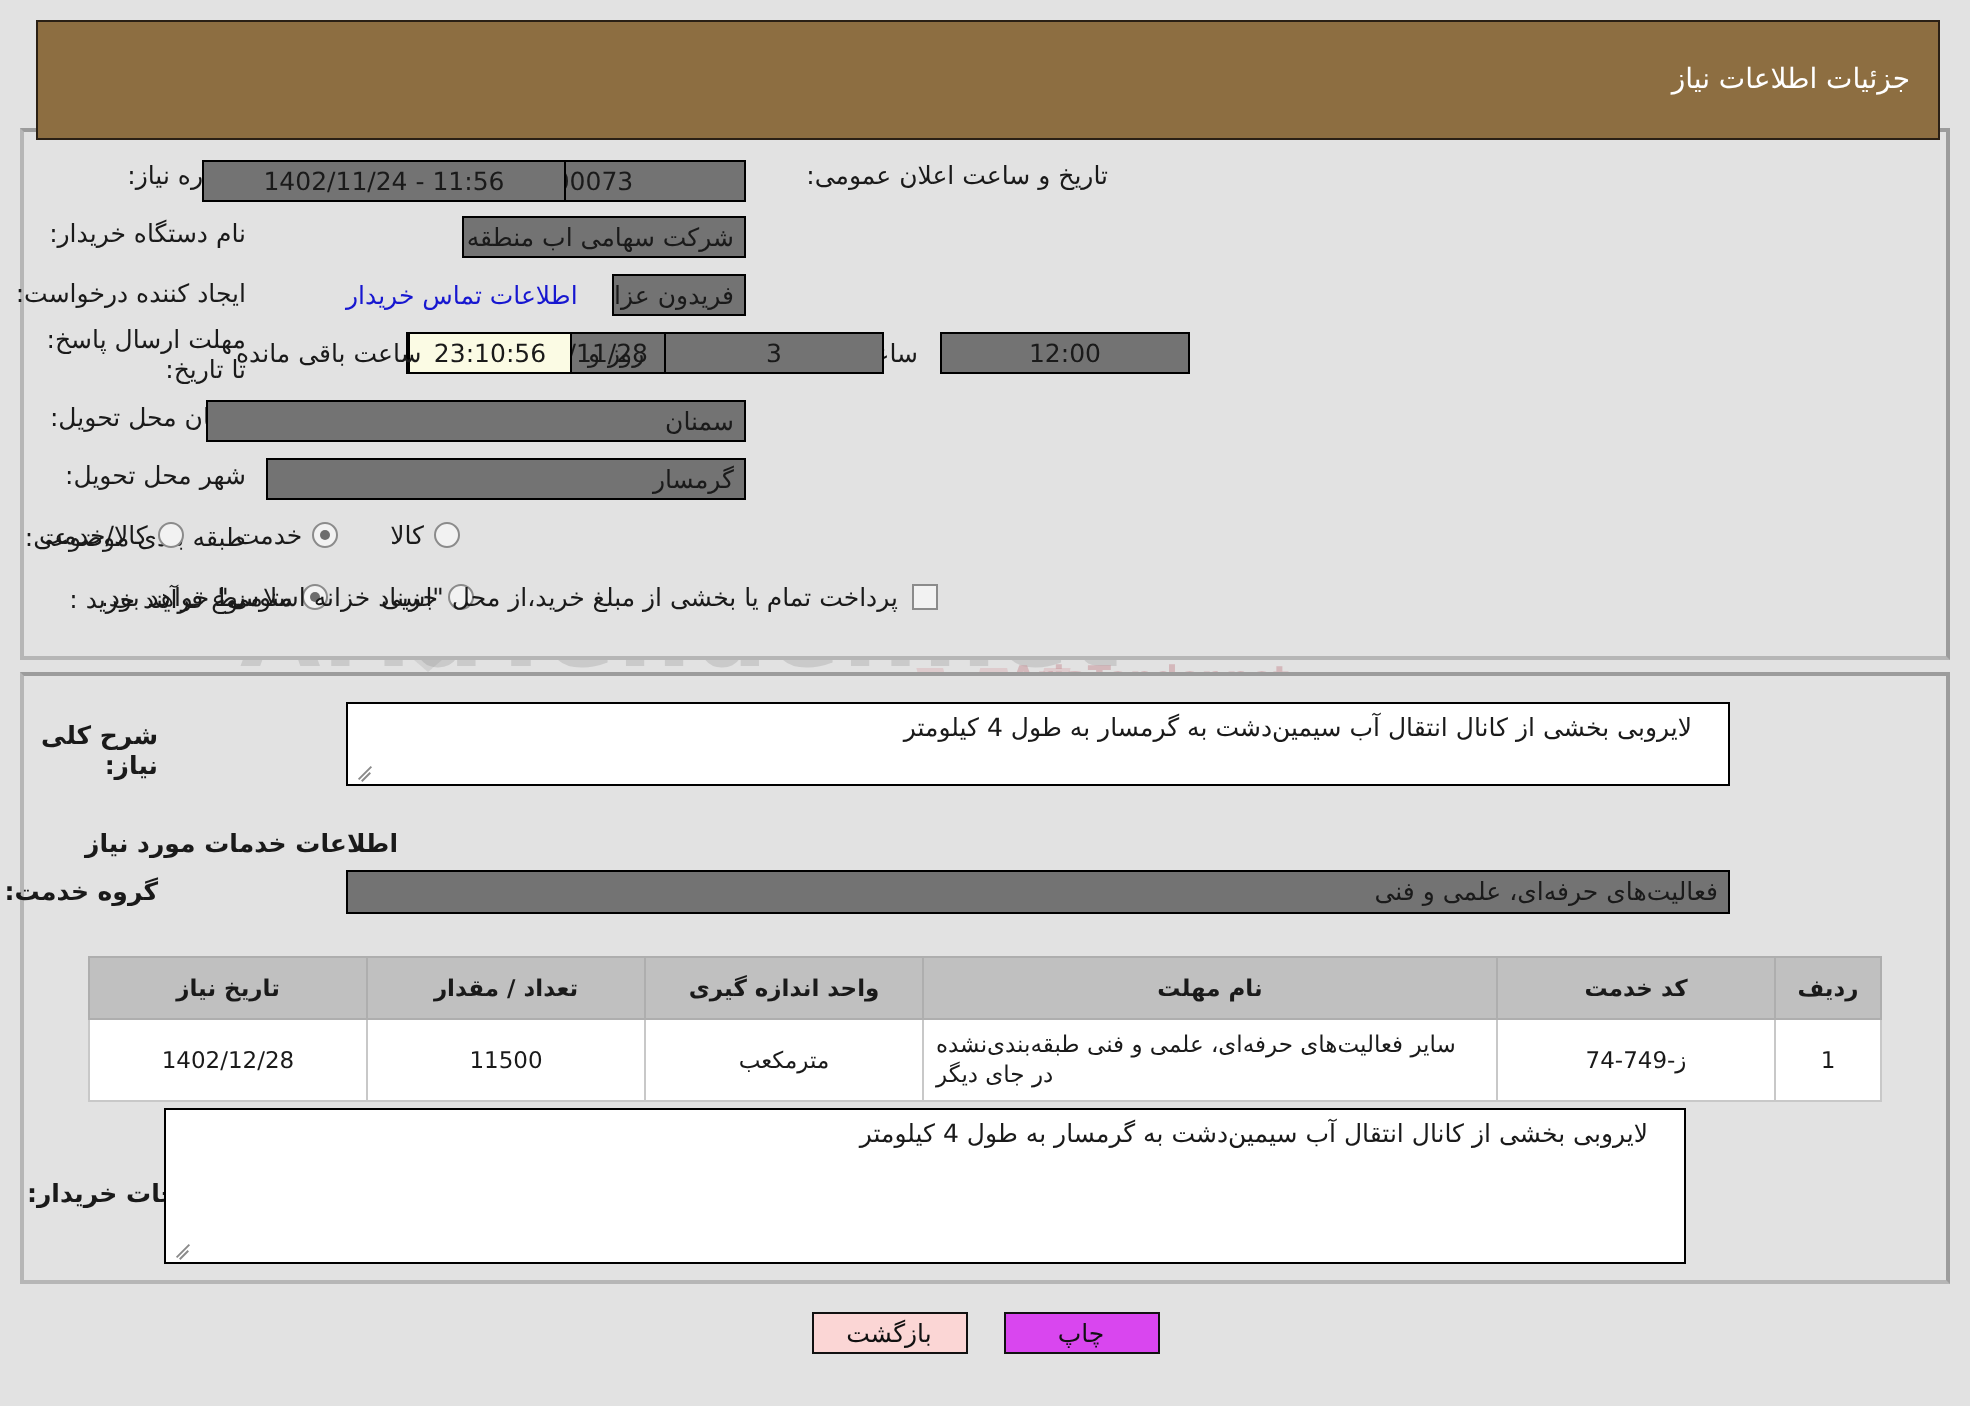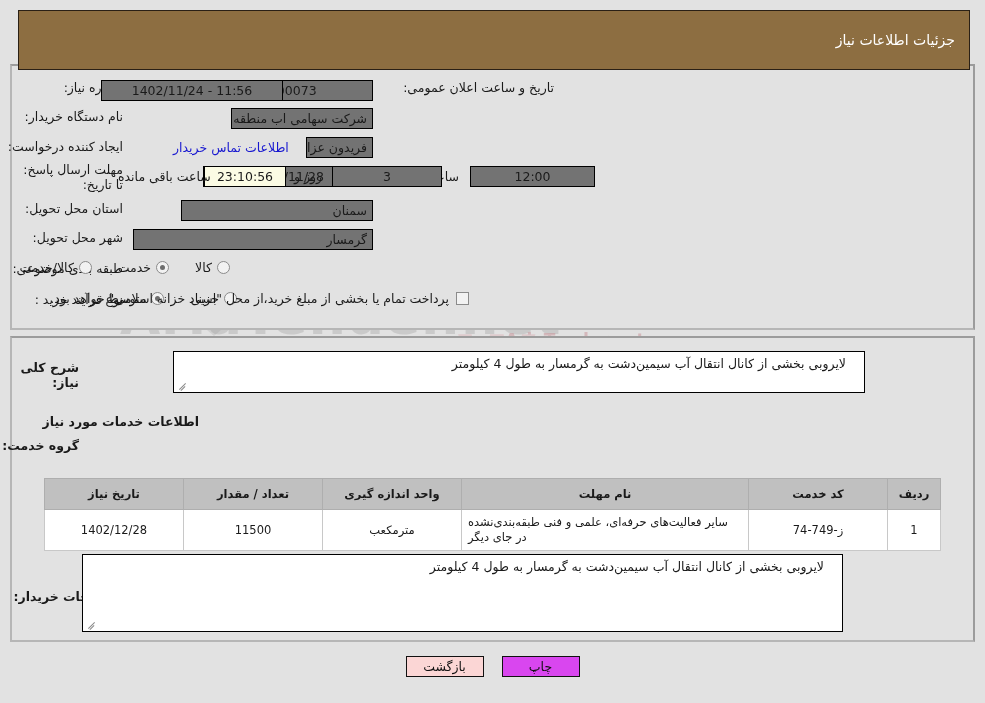--- a/index.html
+++ b/index.html
@@ -334,21 +334,21 @@
   <div class="box" style="position:absolute; right:598px; top:166px; width:0; z-index:-1;"></div>
 
   <div class="box" style="position:absolute; left:332px; top:166px; width:110px; z-index:3;">3</div>
   <span class="lbl" style="position:absolute; left:294px; top:169px; z-index:3;">روز و</span>
   <div class="box timer" style="position:absolute; left:204px; top:166px; width:82px; z-index:3;">23:10:56</div>
   <span class="lbl" style="position:absolute; left:118px; top:169px; z-index:3;">ساعت باقی مانده</span>
 
   <div class="row" style="right:862px; top:201px;">
     <span class="lbl">استان محل تحویل:</span>
   </div>
-  <div class="box right" style="position:absolute; right:612px; top:200px; width:192px; z-index:3;">سمنان</div>
+  <div class="box right" style="position:absolute; right:612px; top:200px; width:270px; z-index:3;">سمنان</div>
 
   <div class="row" style="right:862px; top:230px;">
     <span class="lbl">شهر محل تحویل:</span>
   </div>
   <div class="box right" style="position:absolute; right:612px; top:229px; width:240px; z-index:3;">گرمسار</div>
 
   <div class="row" style="right:862px; top:261px;">
     <span class="lbl">طبقه بندی موضوعی:</span>
   </div>
   <div class="row" style="right:755px; top:260px; gap:26px;">
@@ -388,20 +388,21 @@
 
   <span class="sec-head" style="right:906px; top:360px;">شرح کلی نیاز:</span>
   <div class="ta" style="position:absolute; left:173px; right:120px; top:351px; height:42px; z-index:3;">
     <span>لایروبی بخشی از کانال انتقال آب سیمین‌دشت به گرمسار به طول 4 کیلومتر</span>
     <span class="grip"></span>
   </div>
 
   <span class="sec-head" style="right:786px; top:414px;">اطلاعات خدمات مورد نیاز</span>
 
   <span class="sec-head" style="right:906px; top:438px;">گروه خدمت:</span>
+  <div class="box right" style="position:absolute; left:173px; right:120px; top:435px; height:22px; line-height:20px; z-index:3;">فعالیت‌های حرفه‌ای، علمی و فنی</div>
 
   <table id="goods-table">
     <thead>
       <tr>
         <th style="width:44px;">ردیف</th>
         <th style="width:130px;">کد خدمت</th>
         <th>نام مهلت</th>
         <th style="width:130px;">واحد اندازه گیری</th>
         <th style="width:130px;">تعداد / مقدار</th>
         <th style="width:130px;">تاریخ نیاز</th>

